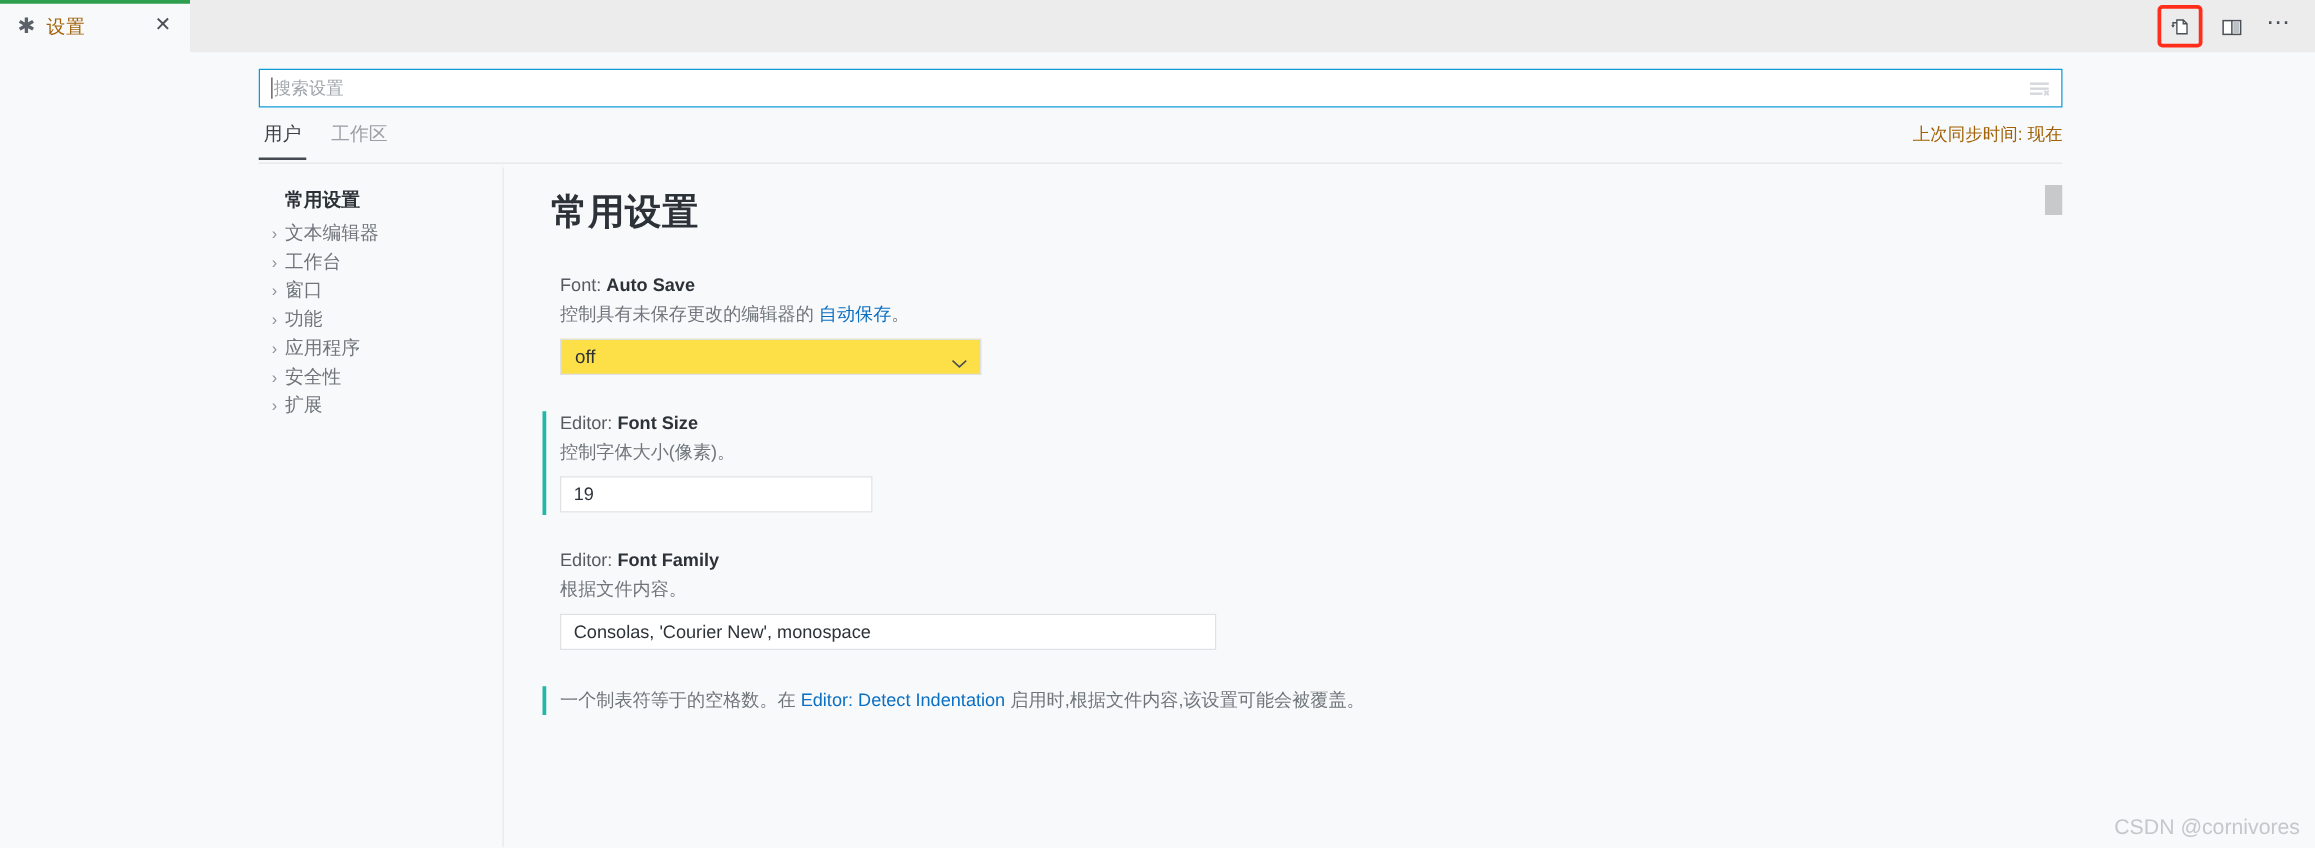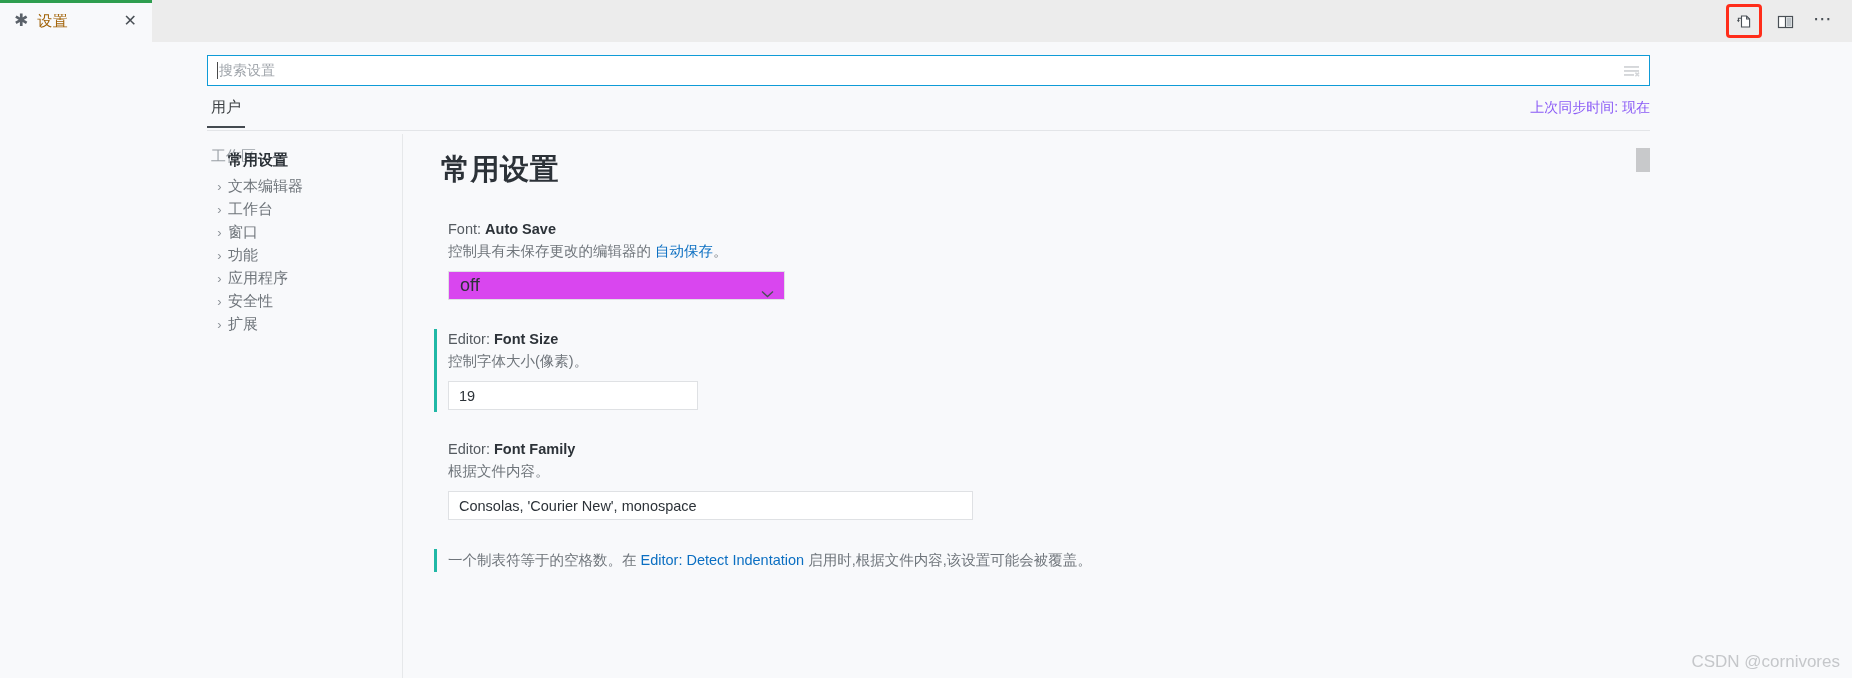--- a/index.html
+++ b/index.html
@@ -89,33 +89,33 @@
   .search-ph {
     font-size: 14px; color: #a0a5ab; flex: 1 1 auto;
     white-space: nowrap; overflow: hidden;
   }
   .filter-icon { width: 18px; height: 16px; flex: 0 0 auto; }
 
   
   .scope-row {
     position: absolute; left: 207px; top: 53px; width: 1443px; height: 36px;
   }
-  .scope-tabs { display: flex; align-items: flex-start; gap: 16px; flex-direction: column; }
+  .scope-tabs { display: flex; align-items: flex-start; gap: 16px; }
   .scope-tab {
     font-size: 15px; color: #9aa0a6; padding: 3px 4px 9px 4px;
     cursor: pointer; white-space: nowrap;
   }
   .scope-tab.active { color: #3c4043; border-bottom: 2px solid #444a50; }
   .scope-underline {
     position: absolute; left: 0; bottom: 0; width: 1443px; height: 1px;
     background: #e3e5e8;
   }
   .sync-text {
     position: absolute; right: 0; top: 4px;
-    font-size: 14px; color: #8b5cf6; white-space: nowrap;
+    font-size: 14px; color: #a16207; white-space: nowrap;
   }
 
   
   .split {
     position: absolute; left: 207px; top: 92px;
     width: 1443px; height: 544px;
     display: flex;
   }
   .toc {
     width: 196px; flex: 0 0 196px;
@@ -158,24 +158,24 @@
   }
   .s-title b { color: #2c3238; font-weight: bold; }
   .s-desc {
     font-size: 14.5px; color: #6f757b; margin-bottom: 10px; white-space: nowrap;
   }
   .s-desc a { color: #0b6fc2; text-decoration: none; cursor: pointer; }
 
   .select {
     position: relative;
     width: 337px; height: 29px;
-    background: #d946ef; border: 1px solid #dfe1e4;
+    background: #fde047; border: 1px solid #dfe1e4;
     display: flex; align-items: center;
     padding: 0 28px 0 11px;
-    font-size: 18px; color: #2c3238;
+    font-size: 15px; color: #2c3238;
     cursor: pointer;
   }
   .select .chev {
     position: absolute; right: 10px; top: 50%; transform: translateY(-50%);
     width: 13px; height: 8px;
   }
   .txtinput {
     height: 29px; background: #ffffff; border: 1px solid #dfe1e4;
     display: flex; align-items: center; padding: 0 10px;
     font-size: 14.5px; color: #2c3238; cursor: text;

